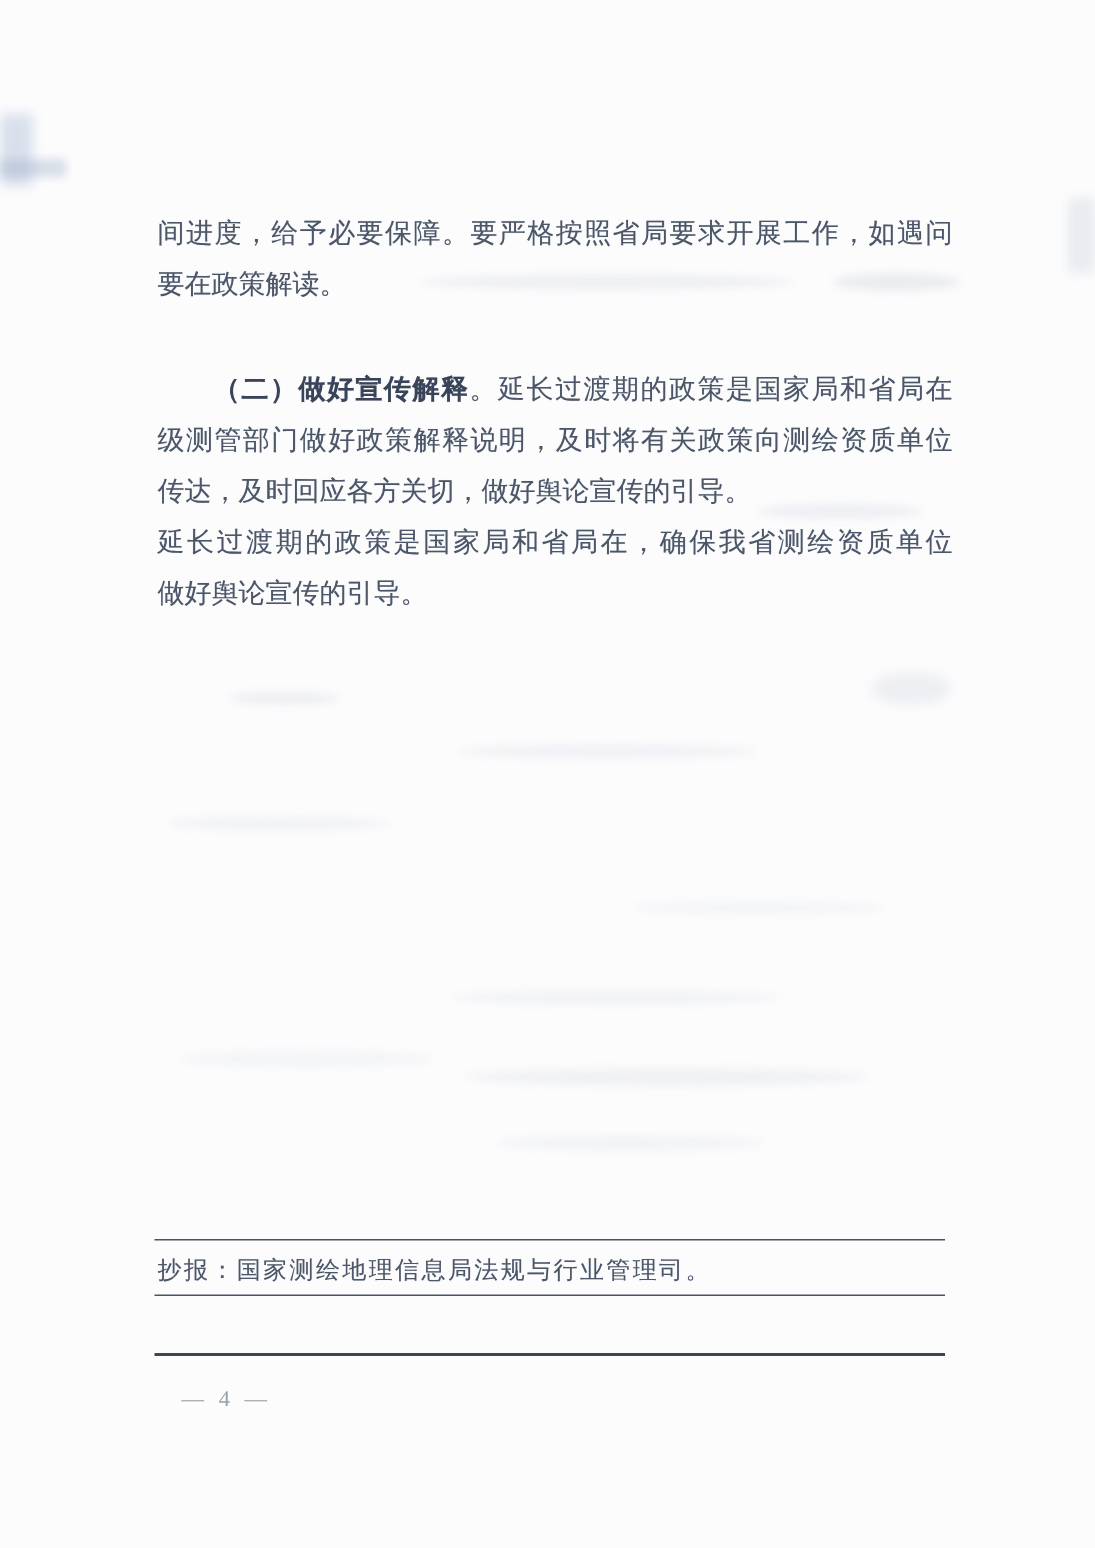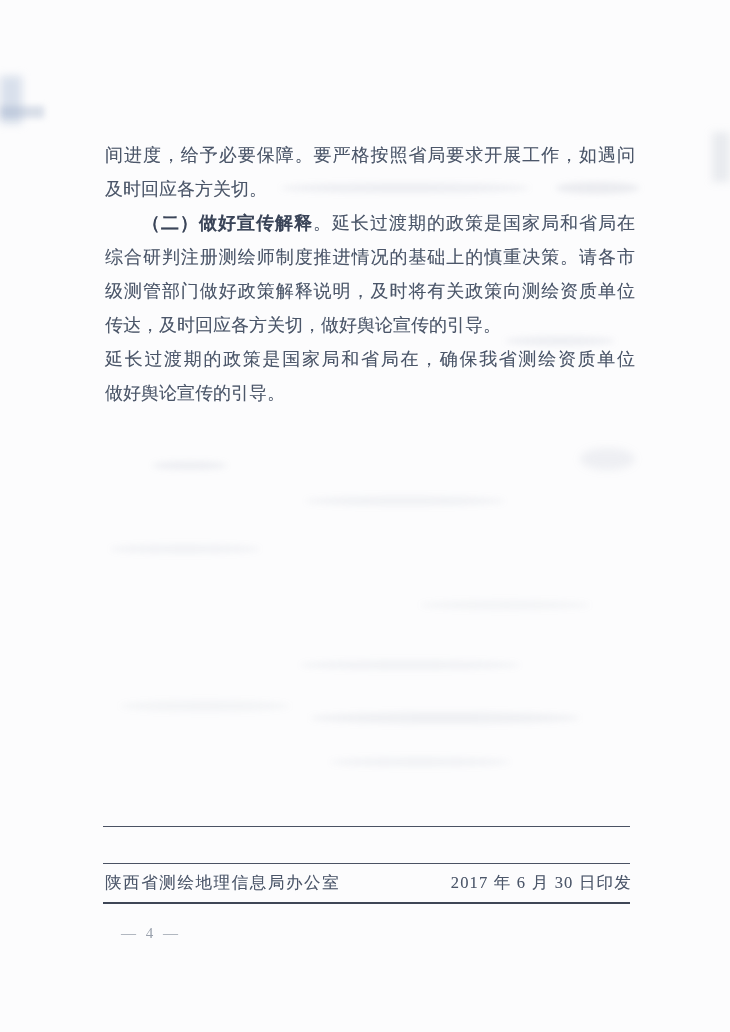--- a/index.html
+++ b/index.html
@@ -42,21 +42,21 @@
   }
   .line {
     height: 34px;
     line-height: 34px;
   }
   .line.just {
     text-align: justify;
     text-align-last: justify;
     text-justify: inter-character;
   }
-  .line.indent { text-indent: 37px; }
+  .line.indent { text-indent: 37px; margin-top: 36px; }
   .bold {
     font-weight: bold;
     color: #3a4458;
   }
 
   
   .rule {
     position: absolute;
     left: 103px;
     width: 527px;
@@ -123,32 +123,28 @@
   <div class="artifact a9"></div>
   <div class="artifact a10"></div>
   <div class="artifact a11"></div>
   <div class="artifact a12"></div>
   <div class="artifact a13"></div>
   <div class="artifact a14"></div>
   <div class="artifact a15"></div>
 
   <div class="bodytext">
     <div class="line just">间进度，给予必要保障。要严格按照省局要求开展工作，如遇问</div>
-    <div class="line">及时回应各方关切。</div>
+    <div class="line">要在政策解读。</div>
     <div class="line just indent"><span class="bold">（二）做好宣传解释</span><span>。延长过渡期的政策是国家局和省局在</span></div>
-    <div class="line just">综合研判注册测绘师制度推进情况的基础上的慎重决策。请各市</div>
     <div class="line just">级测管部门做好政策解释说明，及时将有关政策向测绘资质单位</div>
     <div class="line">传达，及时回应各方关切，做好舆论宣传的引导。</div>
     <div class="line just">延长过渡期的政策是国家局和省局在，确保我省测绘资质单位</div>
     <div class="line">做好舆论宣传的引导。</div>
   </div>
 
   <div class="rule rule1"></div>
+  <div class="ccline">抄报：国家测绘地理信息局法规与行业管理司。</div>
   <div class="rule rule2"></div>
-  <div class="issueline">
-    <span class="issuer">陕西省测绘地理信息局办公室</span>
-    <span class="pdate">2017 年 6 月 30 日印发</span>
-  </div>
   <div class="rule rule3"></div>
 
   <div class="pagenum">— 4 —</div>
 
 </div>
 
 </body></html>

